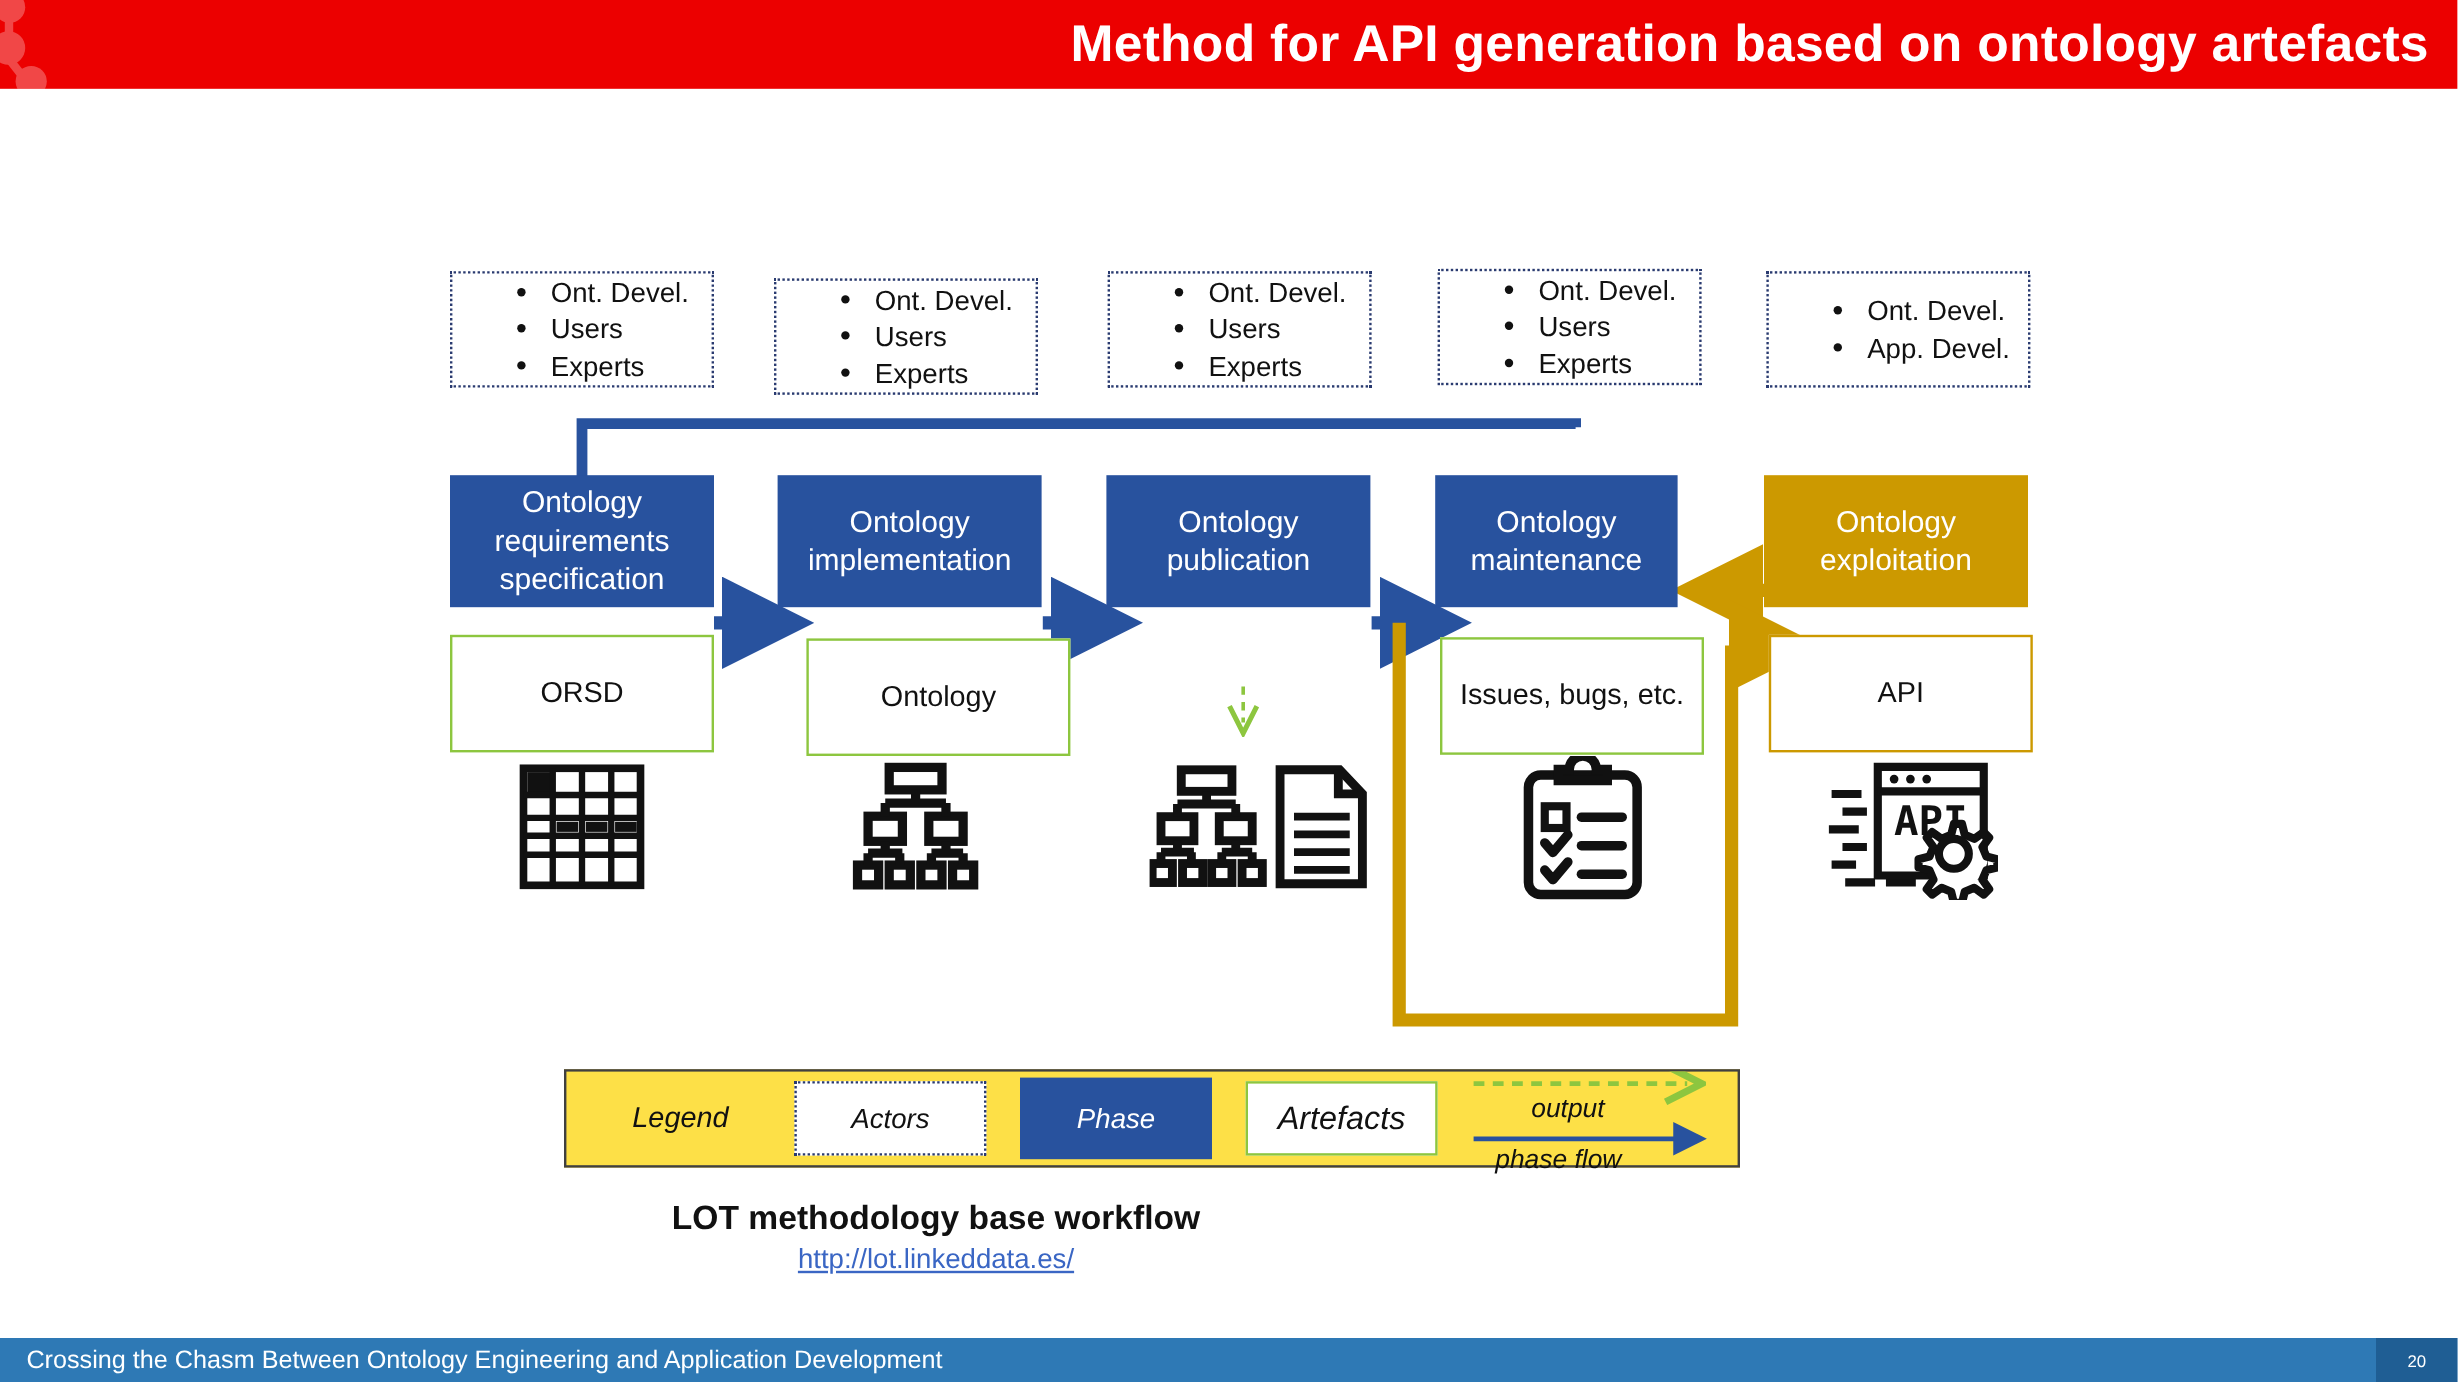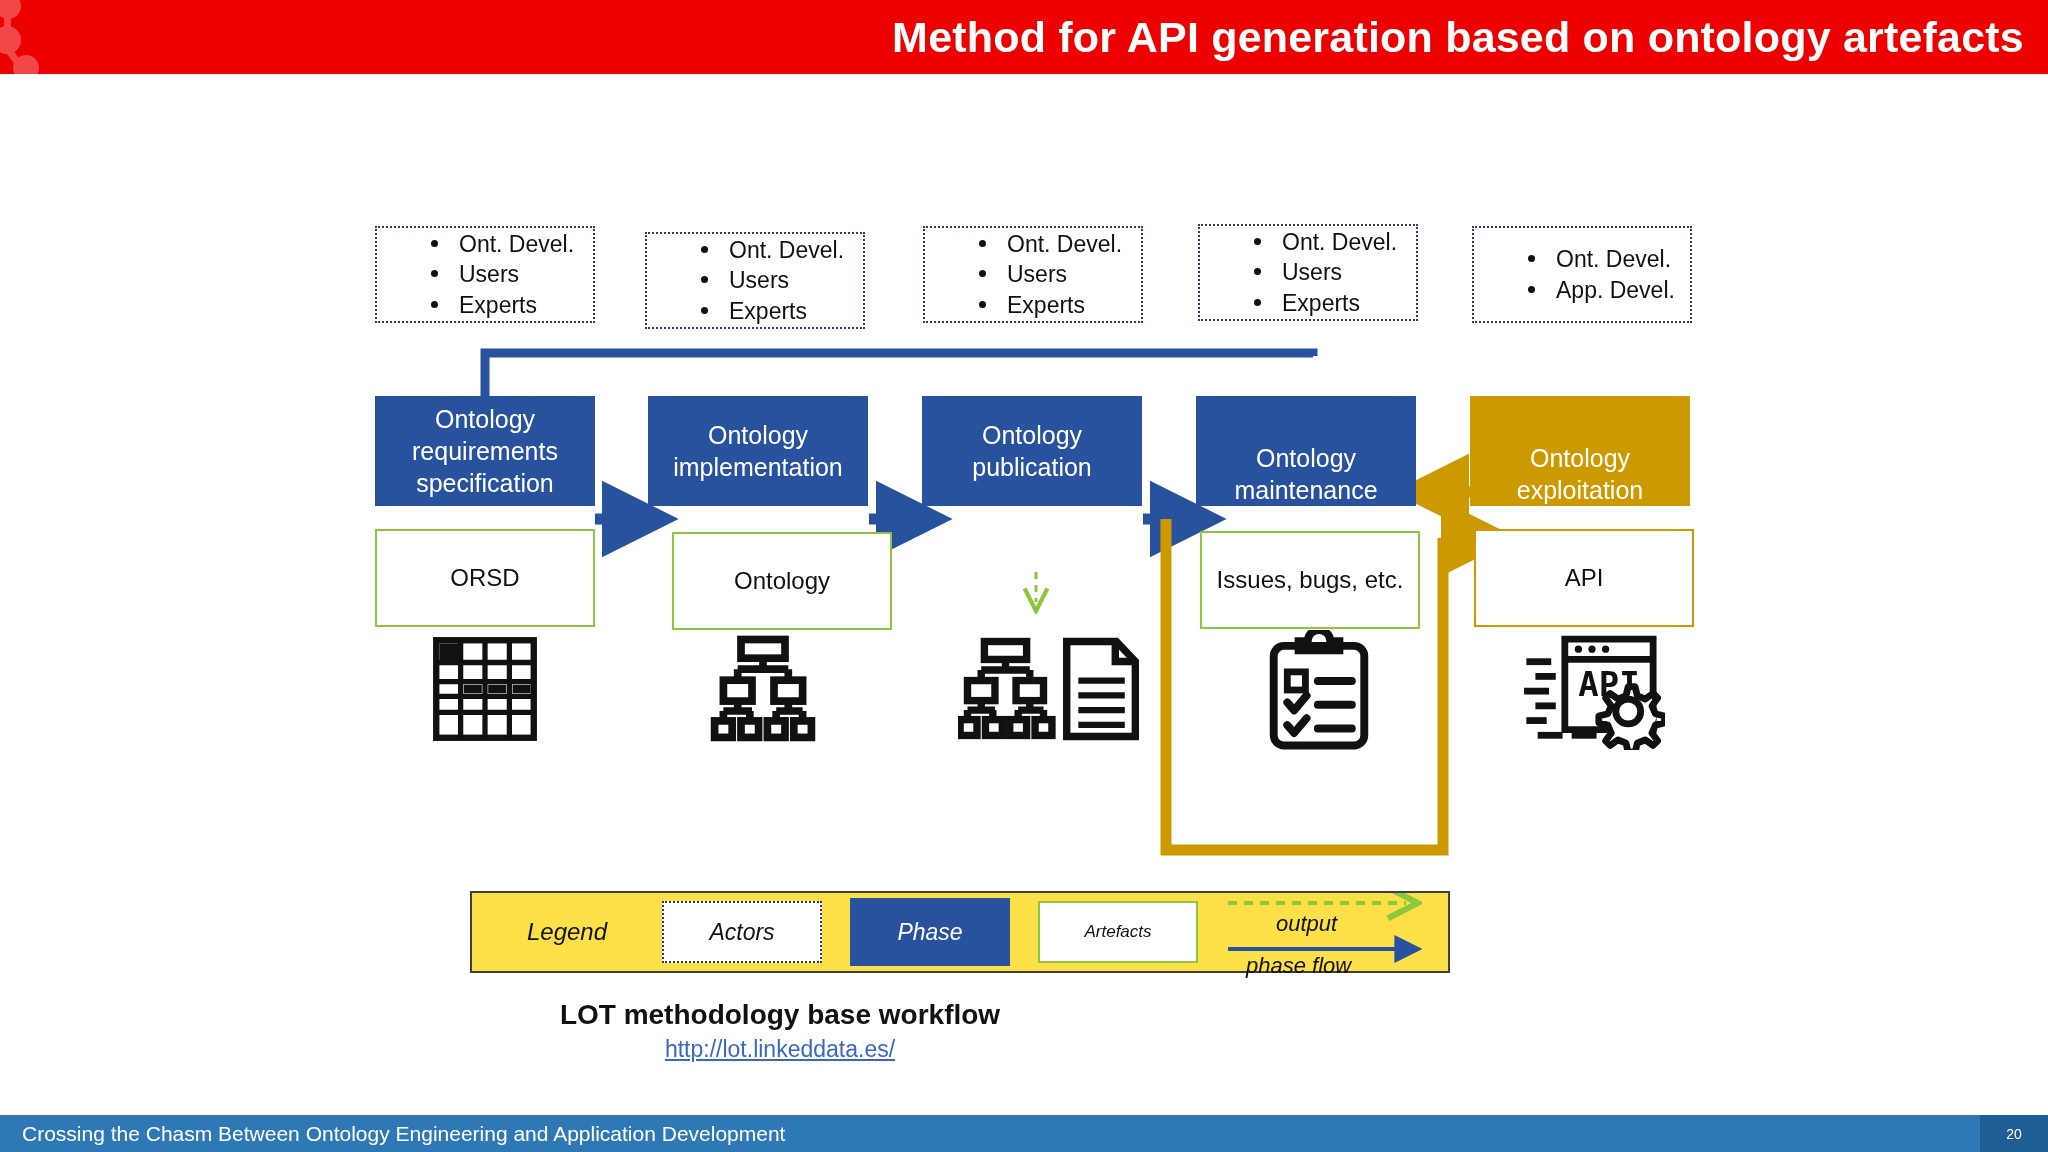--- a/index.html
+++ b/index.html
@@ -83,21 +83,21 @@
     font-size:23px;color:#111;box-sizing:border-box;
   }
   .legend-phase{
     width:160px;height:68px;background:#28529e;color:#fff;
     display:flex;align-items:center;justify-content:center;
     font-size:23px;box-sizing:border-box;margin-left:28px;
   }
   .legend-artefacts{
     width:160px;height:62px;border:2px solid #8dc63f;background:#fff;
     display:flex;align-items:center;justify-content:center;
-    font-size:17px;color:#111;box-sizing:border-box;margin-left:28px;
+    font-size:27px;color:#111;box-sizing:border-box;margin-left:28px;
   }
   .legend-arrows{
     position:relative;width:200px;height:78px;margin-left:26px;
   }
   .legend-arrows .lg-txt{
     position:absolute;font-size:22px;color:#111;white-space:nowrap;
   }
 
   .caption{
     position:absolute;text-align:center;width:100%;
@@ -213,24 +213,24 @@
 
   <div class="box phase" style="left:375px;top:322px;width:220px;height:110px;">
     <span>Ontology requirements specification</span>
   </div>
   <div class="box phase" style="left:648px;top:322px;width:220px;height:110px;">
     <span>Ontology implementation</span>
   </div>
   <div class="box phase" style="left:922px;top:322px;width:220px;height:110px;">
     <span>Ontology publication</span>
   </div>
-  <div class="box phase" style="left:1196px;top:322px;width:220px;height:110px;align-items:flex-end;">
+  <div class="box phase" style="left:1196px;top:322px;width:202px;height:110px;">
     <span>Ontology maintenance</span>
   </div>
-  <div class="box phase gold" style="left:1470px;top:322px;width:220px;height:110px;align-items:flex-end;">
+  <div class="box phase gold" style="left:1470px;top:322px;width:220px;height:110px;">
     <span>Ontology exploitation</span>
   </div>
 
   <div class="box artefact" style="left:375px;top:455px;width:220px;height:98px;">
     <span>ORSD</span>
   </div>
   <div class="box artefact" style="left:672px;top:458px;width:220px;height:98px;">
     <span>Ontology</span>
   </div>
   <div class="box artefact" style="left:1200px;top:457px;width:220px;height:98px;">

